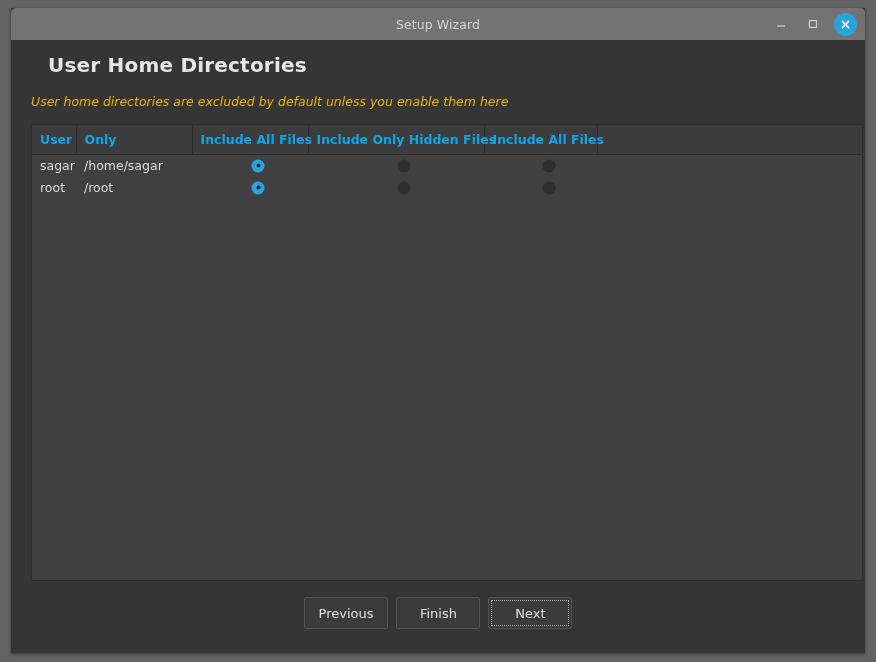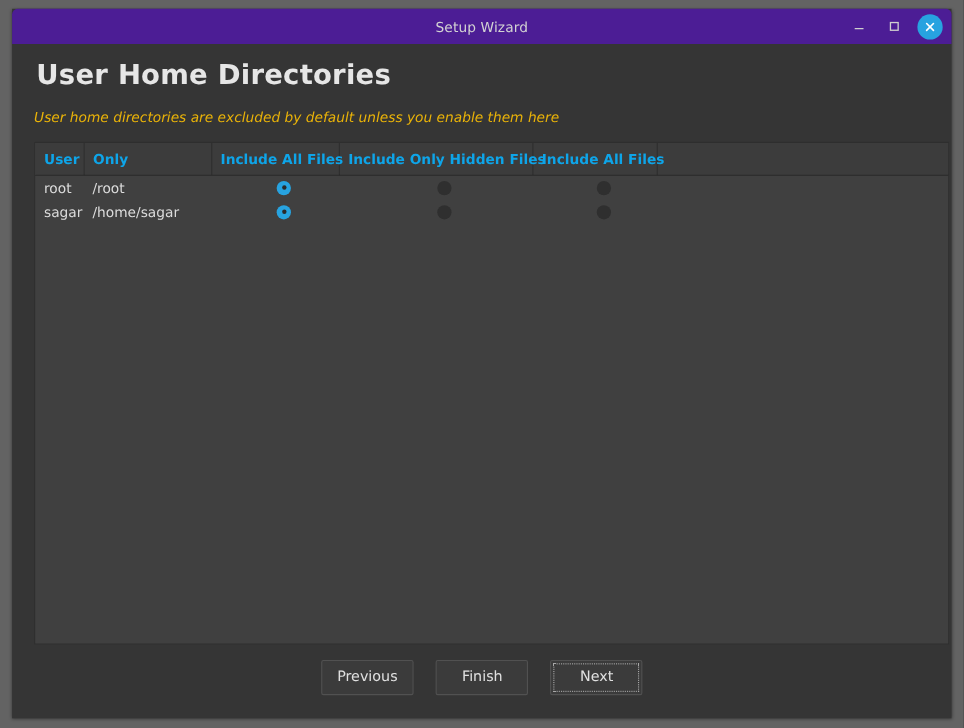--- a/index.html
+++ b/index.html
@@ -24,21 +24,21 @@
     background: #353535;
     display: flex;
     flex-direction: column;
     box-shadow: 0 1px 3px rgba(0,0,0,0.45);
   }
 
   
   .titlebar {
     height: 32px;
     min-height: 32px;
-    background: #4c1d95;
+    background: #737373;
     border-top-left-radius: 5px;
     border-top-right-radius: 5px;
     display: flex;
     align-items: center;
     position: relative;
   }
   .titlebar-title {
     position: absolute;
     left: 0;
     right: 0;
@@ -76,22 +76,22 @@
 
   
   .content {
     flex: 1;
     padding: 0 11px;
     display: flex;
     flex-direction: column;
     position: relative;
   }
   .page-title {
-    margin: 13px 0 0 11px;
-    font-size: 25px;
+    margin: 13px 0 0 26px;
+    font-size: 20px;
     font-weight: bold;
     color: #e6e6e6;
     letter-spacing: 0.2px;
   }
   .page-subtitle {
     margin: 17px 0 0 9px;
     font-size: 12.5px;
     font-style: italic;
     color: #eab308;
   }
@@ -164,21 +164,21 @@
     top: 50%;
     transform: translate(-50%, -50%);
   }
 
   
   .footer {
     flex: 1;
     display: flex;
     align-items: center;
     justify-content: center;
-    gap: 20px;
+    gap: 8px;
     padding-bottom: 8px;
   }
   .btn {
     min-width: 84px;
     height: 32px;
     background: #3b3b3b;
     border: 1px solid #515151;
     color: #e0e0e0;
     font-size: 13px;
     font-family: "DejaVu Sans", "Liberation Sans", sans-serif;
@@ -239,42 +239,42 @@
             <th>User</th>
             <th>Only</th>
             <th>Include All Files</th>
             <th>Include Only Hidden Files</th>
             <th>Include All Files</th>
             <th class="pad"></th>
           </tr>
         </thead>
         <tbody>
           <tr>
-            <td>root</td>
-            <td>/root</td>
+            <td>sagar</td>
+            <td>/home/sagar</td>
             <td class="radio-cell">
               <span class="radio-wrap">
                   <span class="radio on" style="left:58px"></span>
                 </span>
             </td>
             <td class="radio-cell">
               <span class="radio-wrap">
                   <span class="radio" style="left:88px"></span>
                 </span>
             </td>
             <td class="radio-cell">
               <span class="radio-wrap">
                   <span class="radio" style="left:57px"></span>
                 </span>
             </td>
             <td></td>
           </tr>
           <tr>
-            <td>sagar</td>
-            <td>/home/sagar</td>
+            <td>root</td>
+            <td>/root</td>
             <td class="radio-cell">
               <span class="radio-wrap">
                   <span class="radio on" style="left:58px"></span>
                 </span>
             </td>
             <td class="radio-cell">
               <span class="radio-wrap">
                   <span class="radio" style="left:88px"></span>
                 </span>
             </td>

